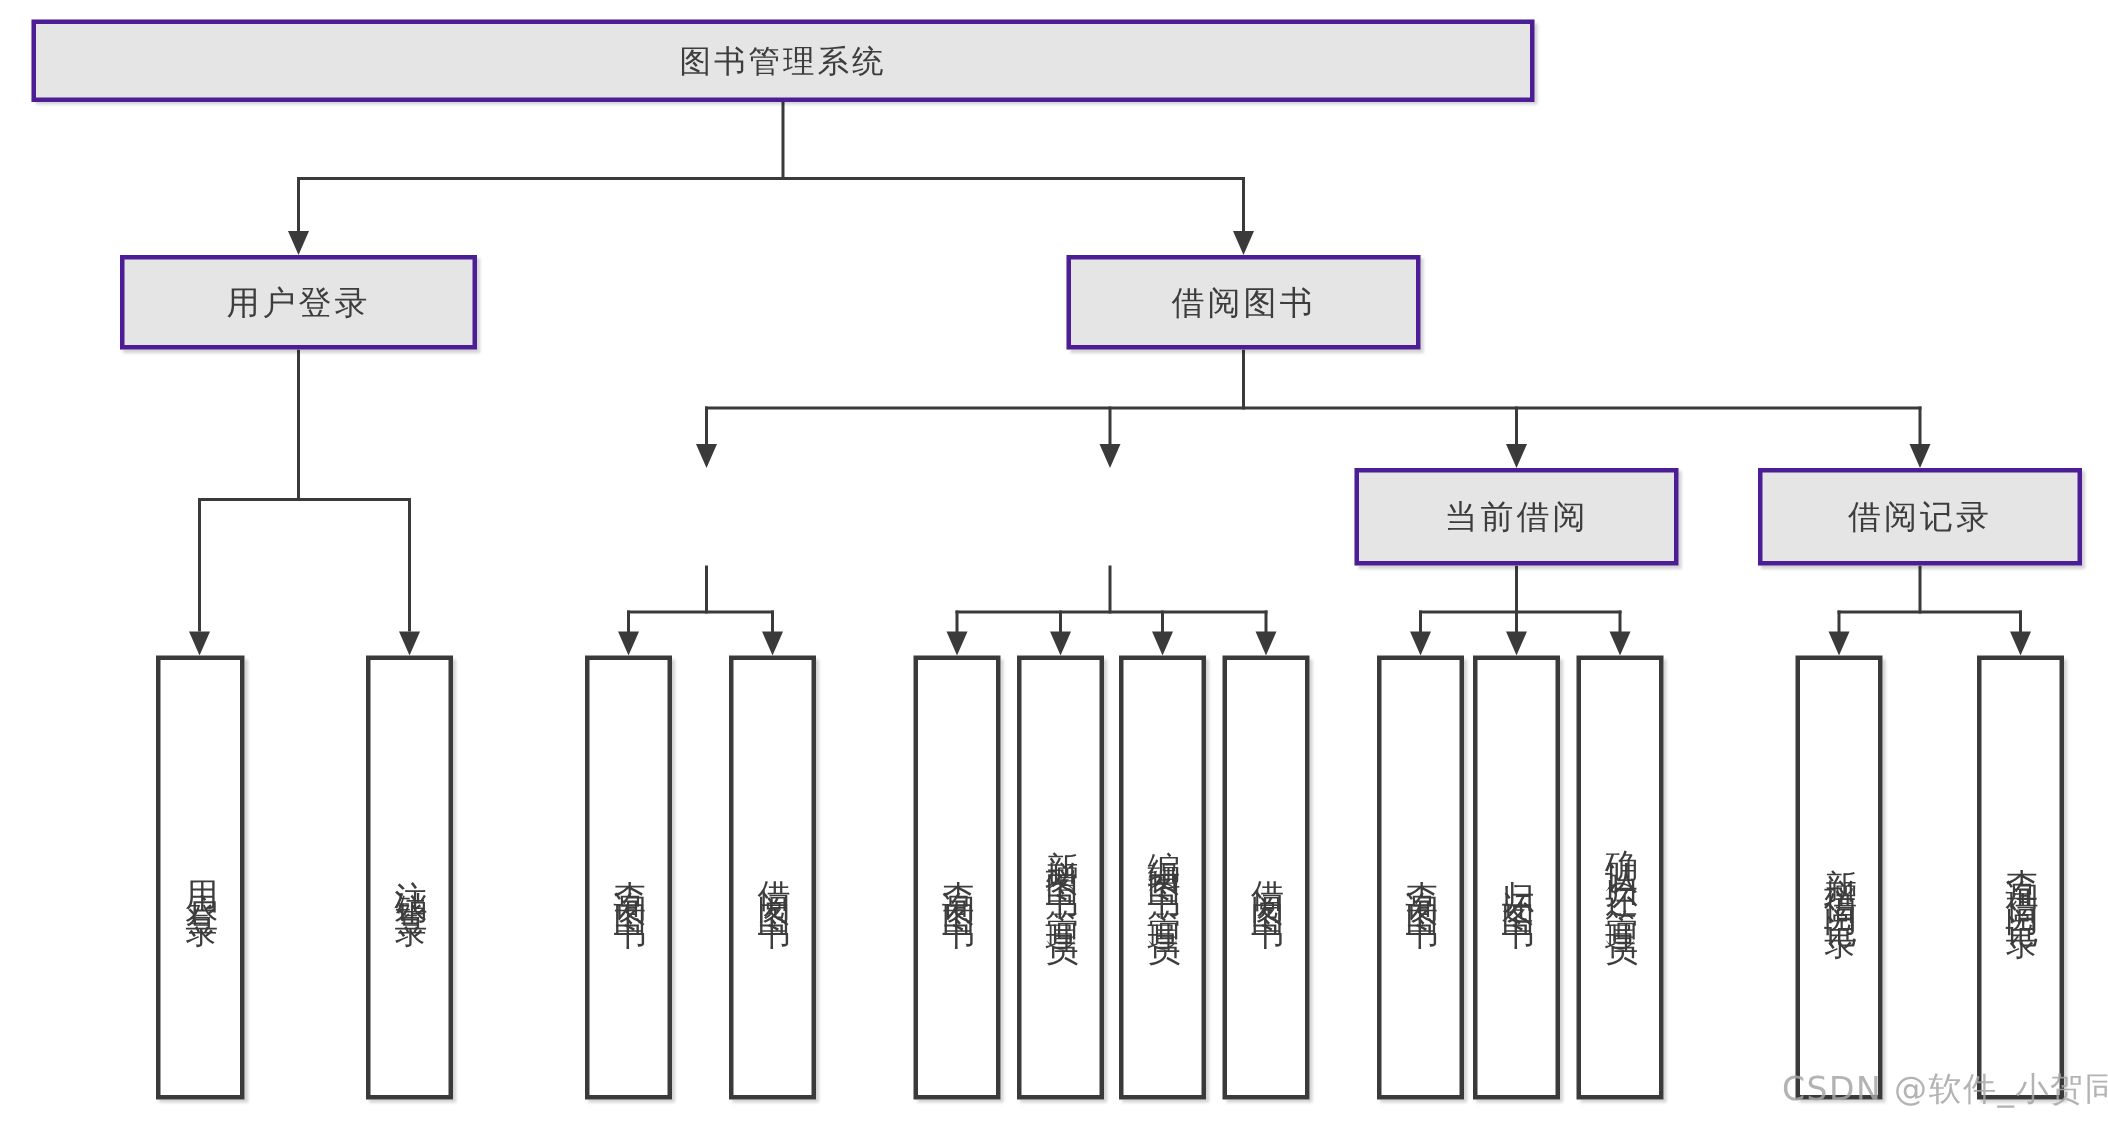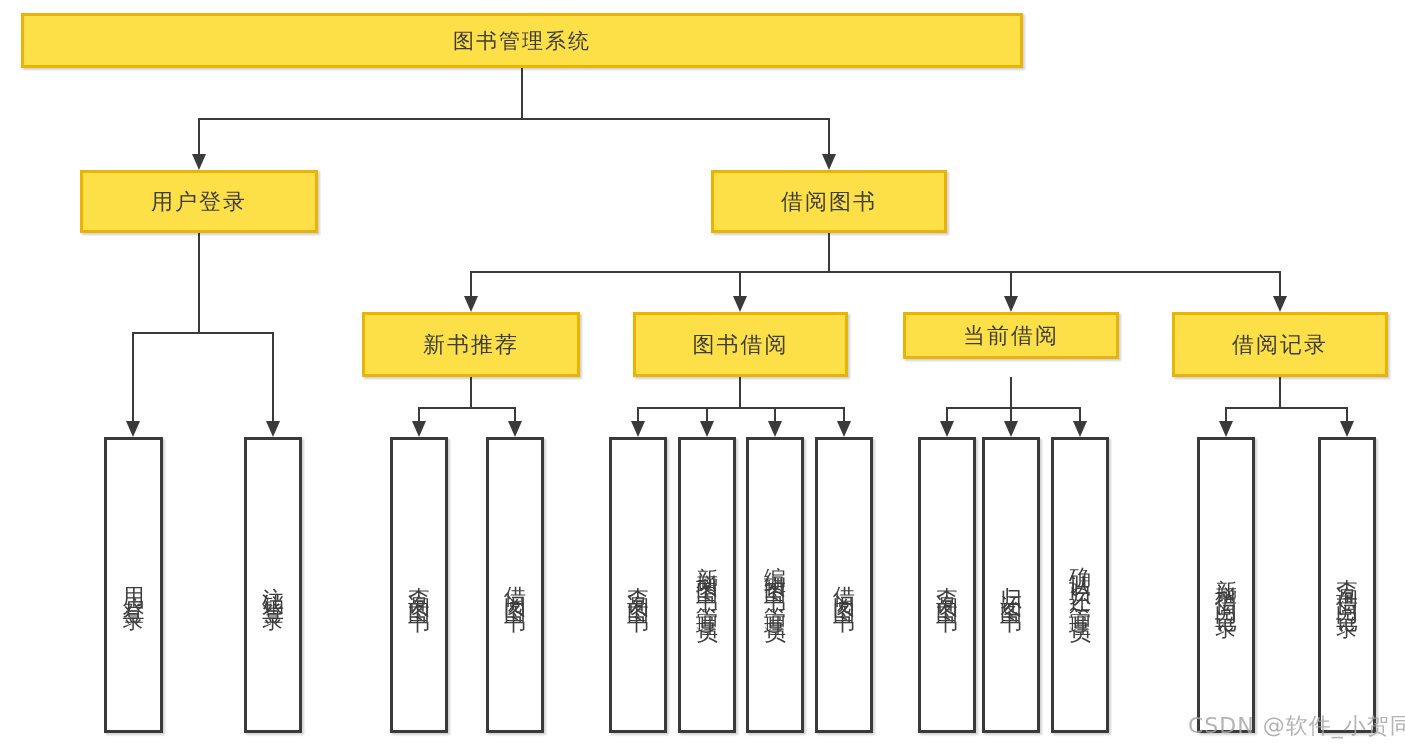--- a/index.html
+++ b/index.html
@@ -9,22 +9,22 @@
     height: 747px;
     background: #ffffff;
     overflow: hidden;
     font-family: "DejaVu Sans", "Liberation Sans", sans-serif;
     color: #3d3d3d;
   }
   
   .hbox {
     position: absolute;
     box-sizing: border-box;
-    border: 3px solid #eab308;
-    background: #fde047;
+    border: 3px solid #4c1d95;
+    background: #e5e5e5;
     display: flex;
     align-items: center;
     justify-content: center;
     font-size: 22px;
     letter-spacing: 2px;
     box-shadow: 2px 2px 2px rgba(0,0,0,0.18);
     z-index: 2;
   }
   .vbox {
     position: absolute;
@@ -95,23 +95,21 @@
   <div class="h" style="left:470px;top:271px;width:811px"></div>
   <div class="v" style="left:470px;top:271px;height:27px"></div>
   <div class="ah" style="left:464px;top:296px"></div>
   <div class="v" style="left:739px;top:271px;height:27px"></div>
   <div class="ah" style="left:733px;top:296px"></div>
   <div class="v" style="left:1010px;top:271px;height:27px"></div>
   <div class="ah" style="left:1004px;top:296px"></div>
   <div class="v" style="left:1279px;top:271px;height:27px"></div>
   <div class="ah" style="left:1273px;top:296px"></div>
 
-  <div class="hbox" style="left:362px;top:312px;width:218px;height:65px">新书推荐</div>
-  <div class="hbox" style="left:633px;top:312px;width:215px;height:65px">图书借阅</div>
-  <div class="hbox" style="left:903px;top:312px;width:216px;height:47px">当前借阅</div>
+  <div class="hbox" style="left:903px;top:312px;width:216px;height:65px">当前借阅</div>
   <div class="hbox" style="left:1172px;top:312px;width:216px;height:65px">借阅记录</div>
 
   <div class="v" style="left:470px;top:377px;height:32px"></div>
   <div class="h" style="left:418px;top:407px;width:98px"></div>
   <div class="v" style="left:418px;top:407px;height:16px"></div>
   <div class="ah" style="left:412px;top:421px"></div>
   <div class="v" style="left:514px;top:407px;height:16px"></div>
   <div class="ah" style="left:508px;top:421px"></div>
 
   <div class="v" style="left:739px;top:377px;height:32px"></div>

